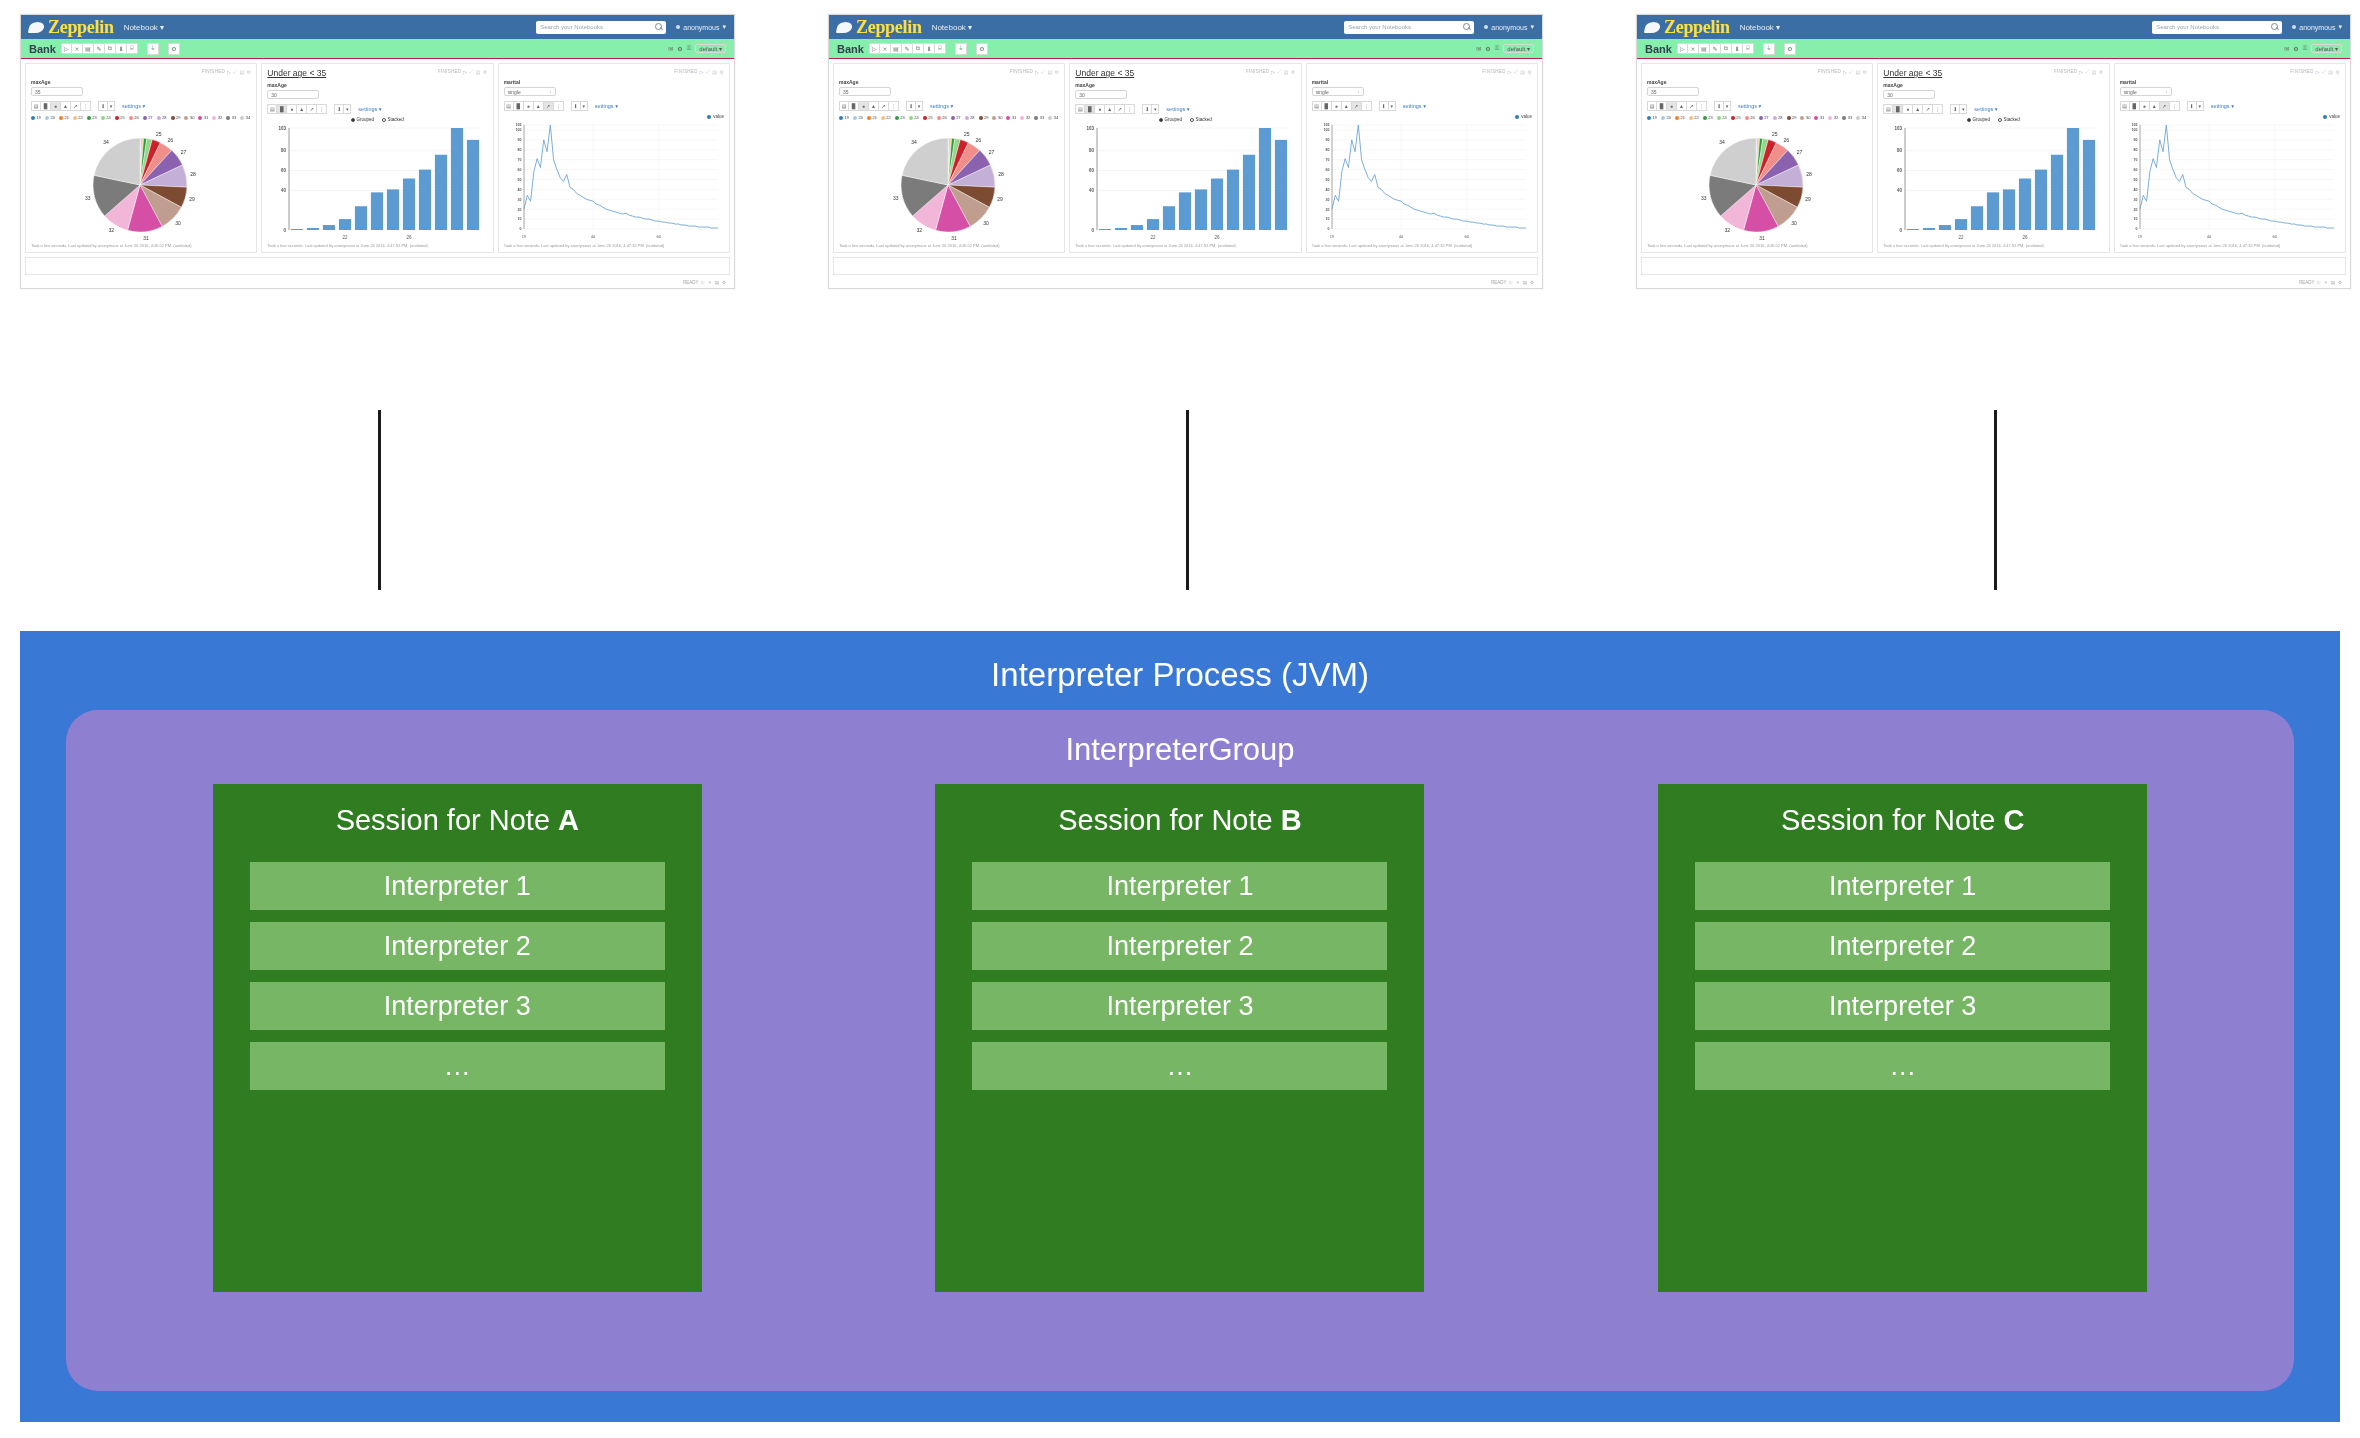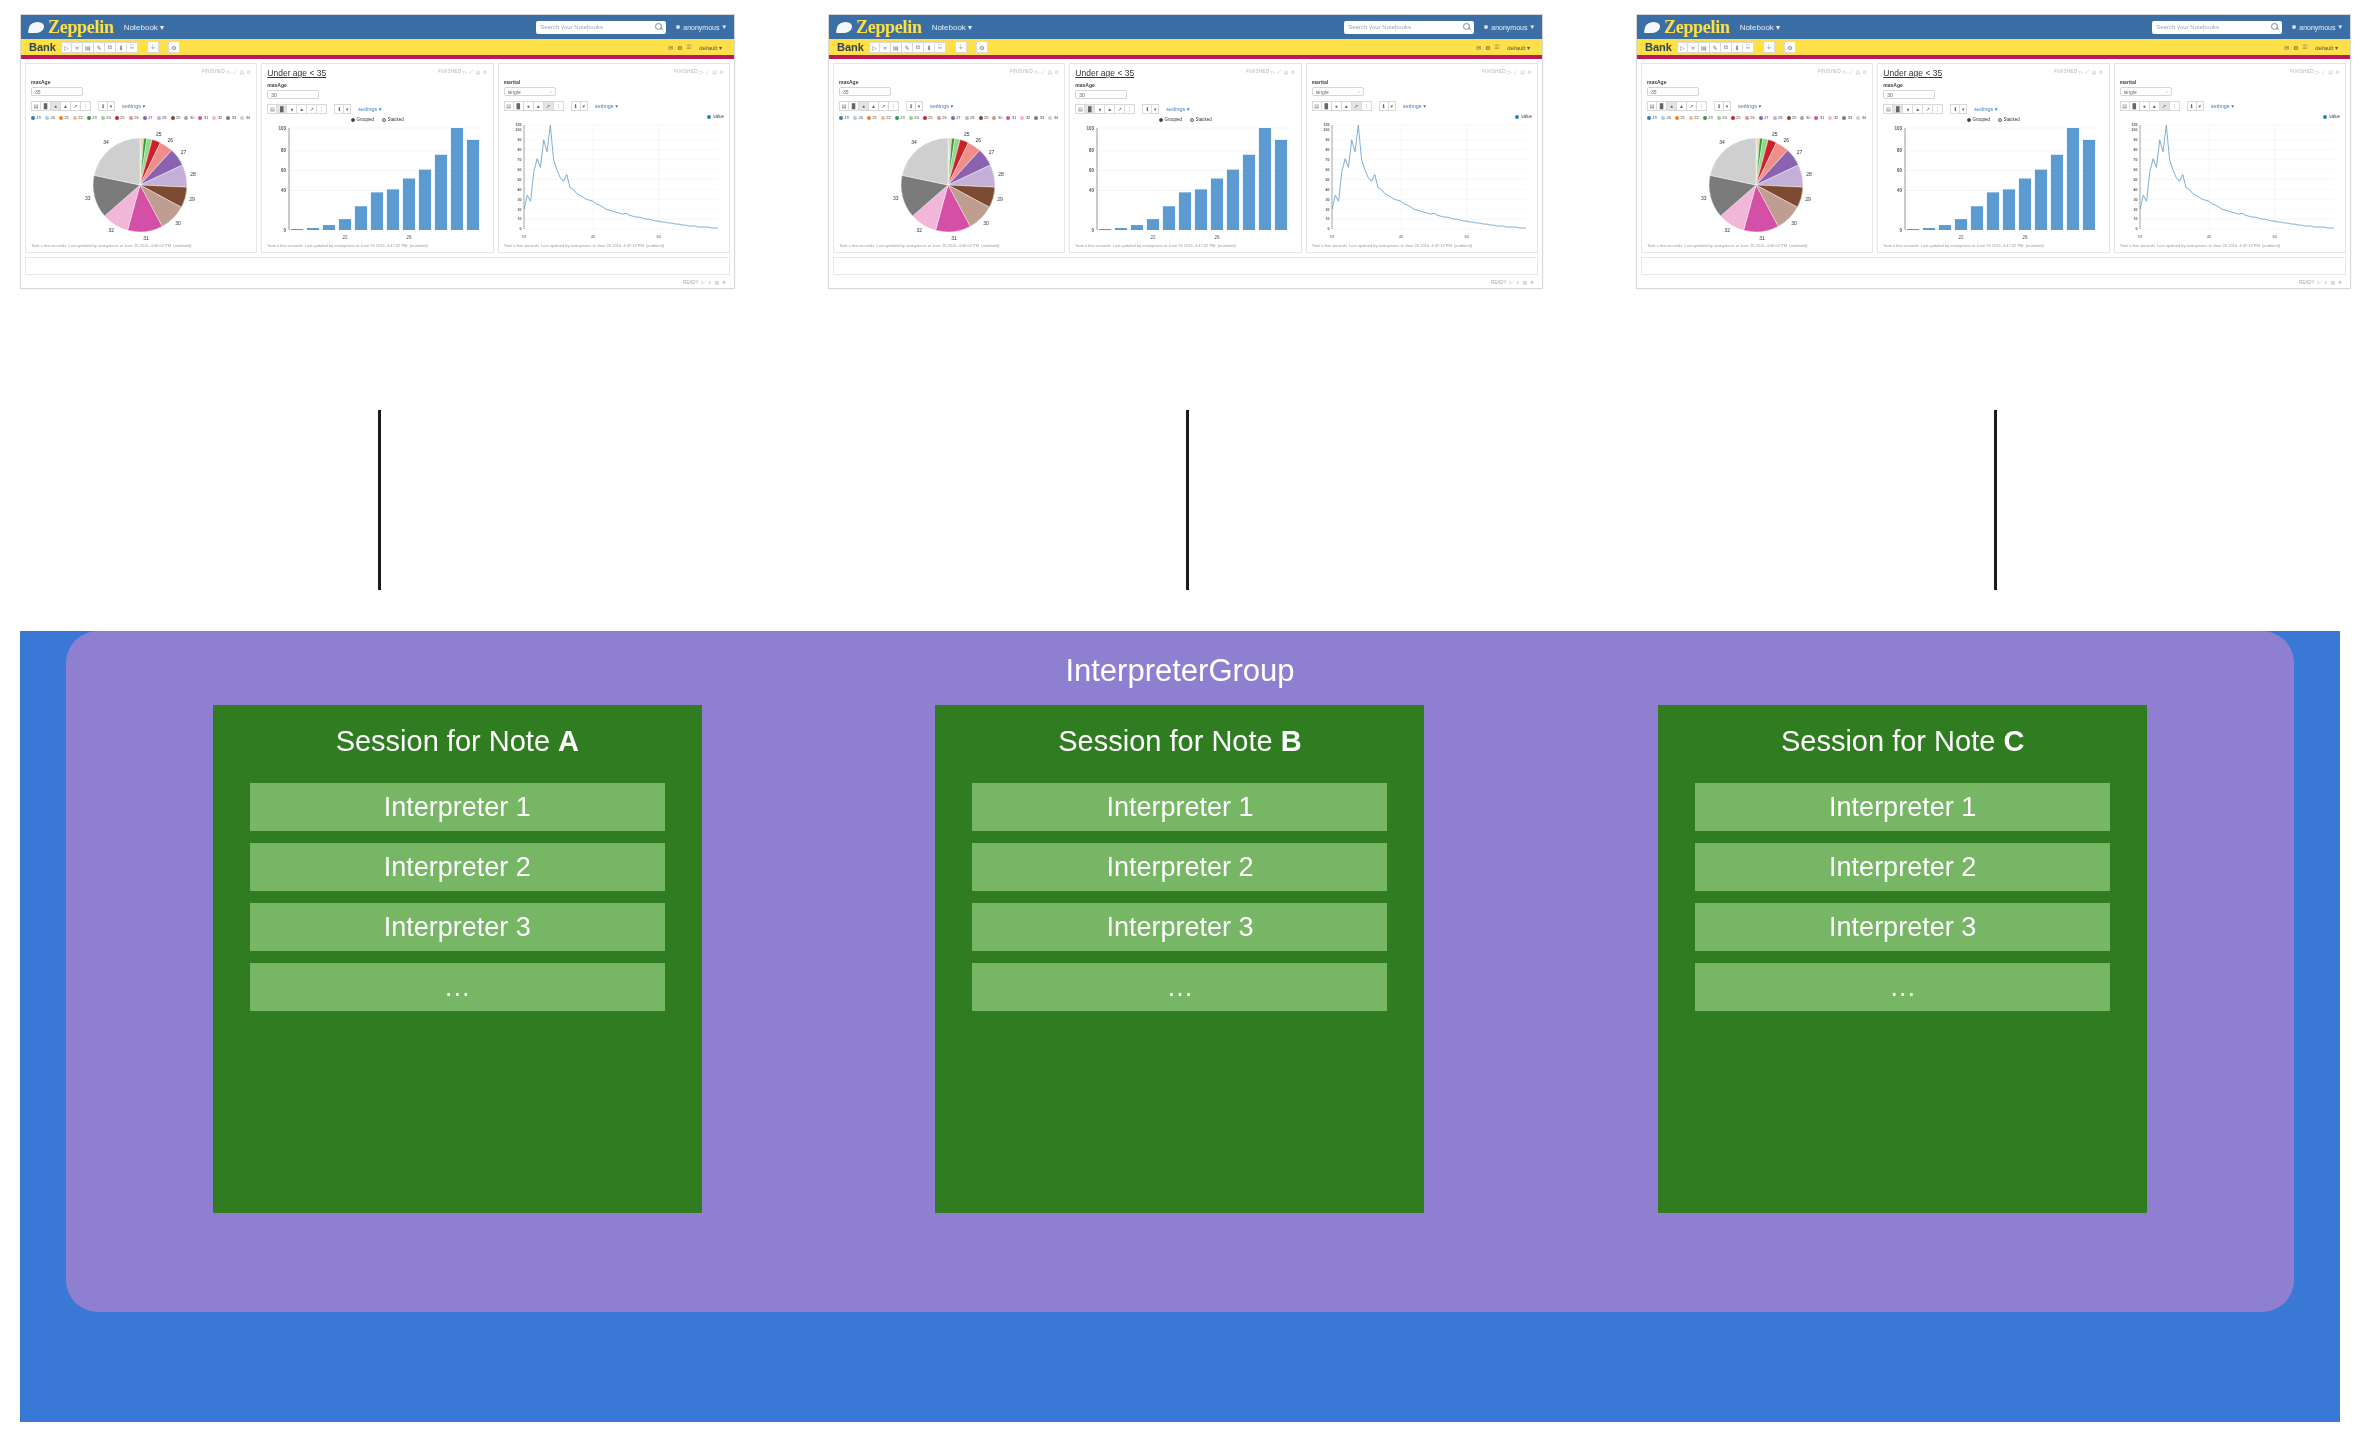--- a/index.html
+++ b/index.html
@@ -52,21 +52,21 @@
   }
   .zsearch .sicon:after{
     content:''; position:absolute; width:3px; height:1px; background:#7d8a97;
     transform:rotate(45deg); right:-2px; bottom:0px;
   }
   .zanon { color:#e8eef5; font-size:7px; display:flex; align-items:center; gap:3px; }
   .zanon .dot { width:4px;height:4px;border-radius:50%;background:#cfe0f0; }
 
   .ztool {
     height:20px; display:flex; align-items:center; gap:5px;
-    padding:0 8px; background:#fde047; border-bottom:4px solid #be185d;
+    padding:0 8px; background:#86efac; border-bottom:1px solid #be185d;
   }
   .ztool .nbname { font-size:11px; font-weight:bold; color:#33424f; }
   .btngroup { display:flex; }
   .btngroup .b {
     width:11px;height:11px;border:1px solid #d9d9d9;border-left:none;
     display:flex;align-items:center;justify-content:center;
     font-size:6px;color:#777;background:#fff;
   }
   .btngroup .b:first-child{ border-left:1px solid #d9d9d9; }
   .soloBtn{
@@ -1121,20 +1121,21 @@
       <span>▤</span>
       <span>⚙</span>
     </div>
   </div>
 
 <div class="conn" style="left:378px; top:410px; height:180px;"></div>
 <div class="conn" style="left:1186px; top:410px; height:180px;"></div>
 <div class="conn" style="left:1994px; top:410px; height:180px;"></div>
 
 <div class="jvm">
+  <div class="jvm-title">Interpreter Process (JVM)</div>
   <div class="igroup">
     <div class="igroup-title">InterpreterGroup</div>
     <div class="sessions" id="sessions">
         <div class="session">
           <div class="session-title">Session for Note <b>A</b></div>
           <div class="interp">Interpreter 1</div>
           <div class="interp">Interpreter 2</div>
           <div class="interp">Interpreter 3</div>
           <div class="interp">…</div>
         </div>

